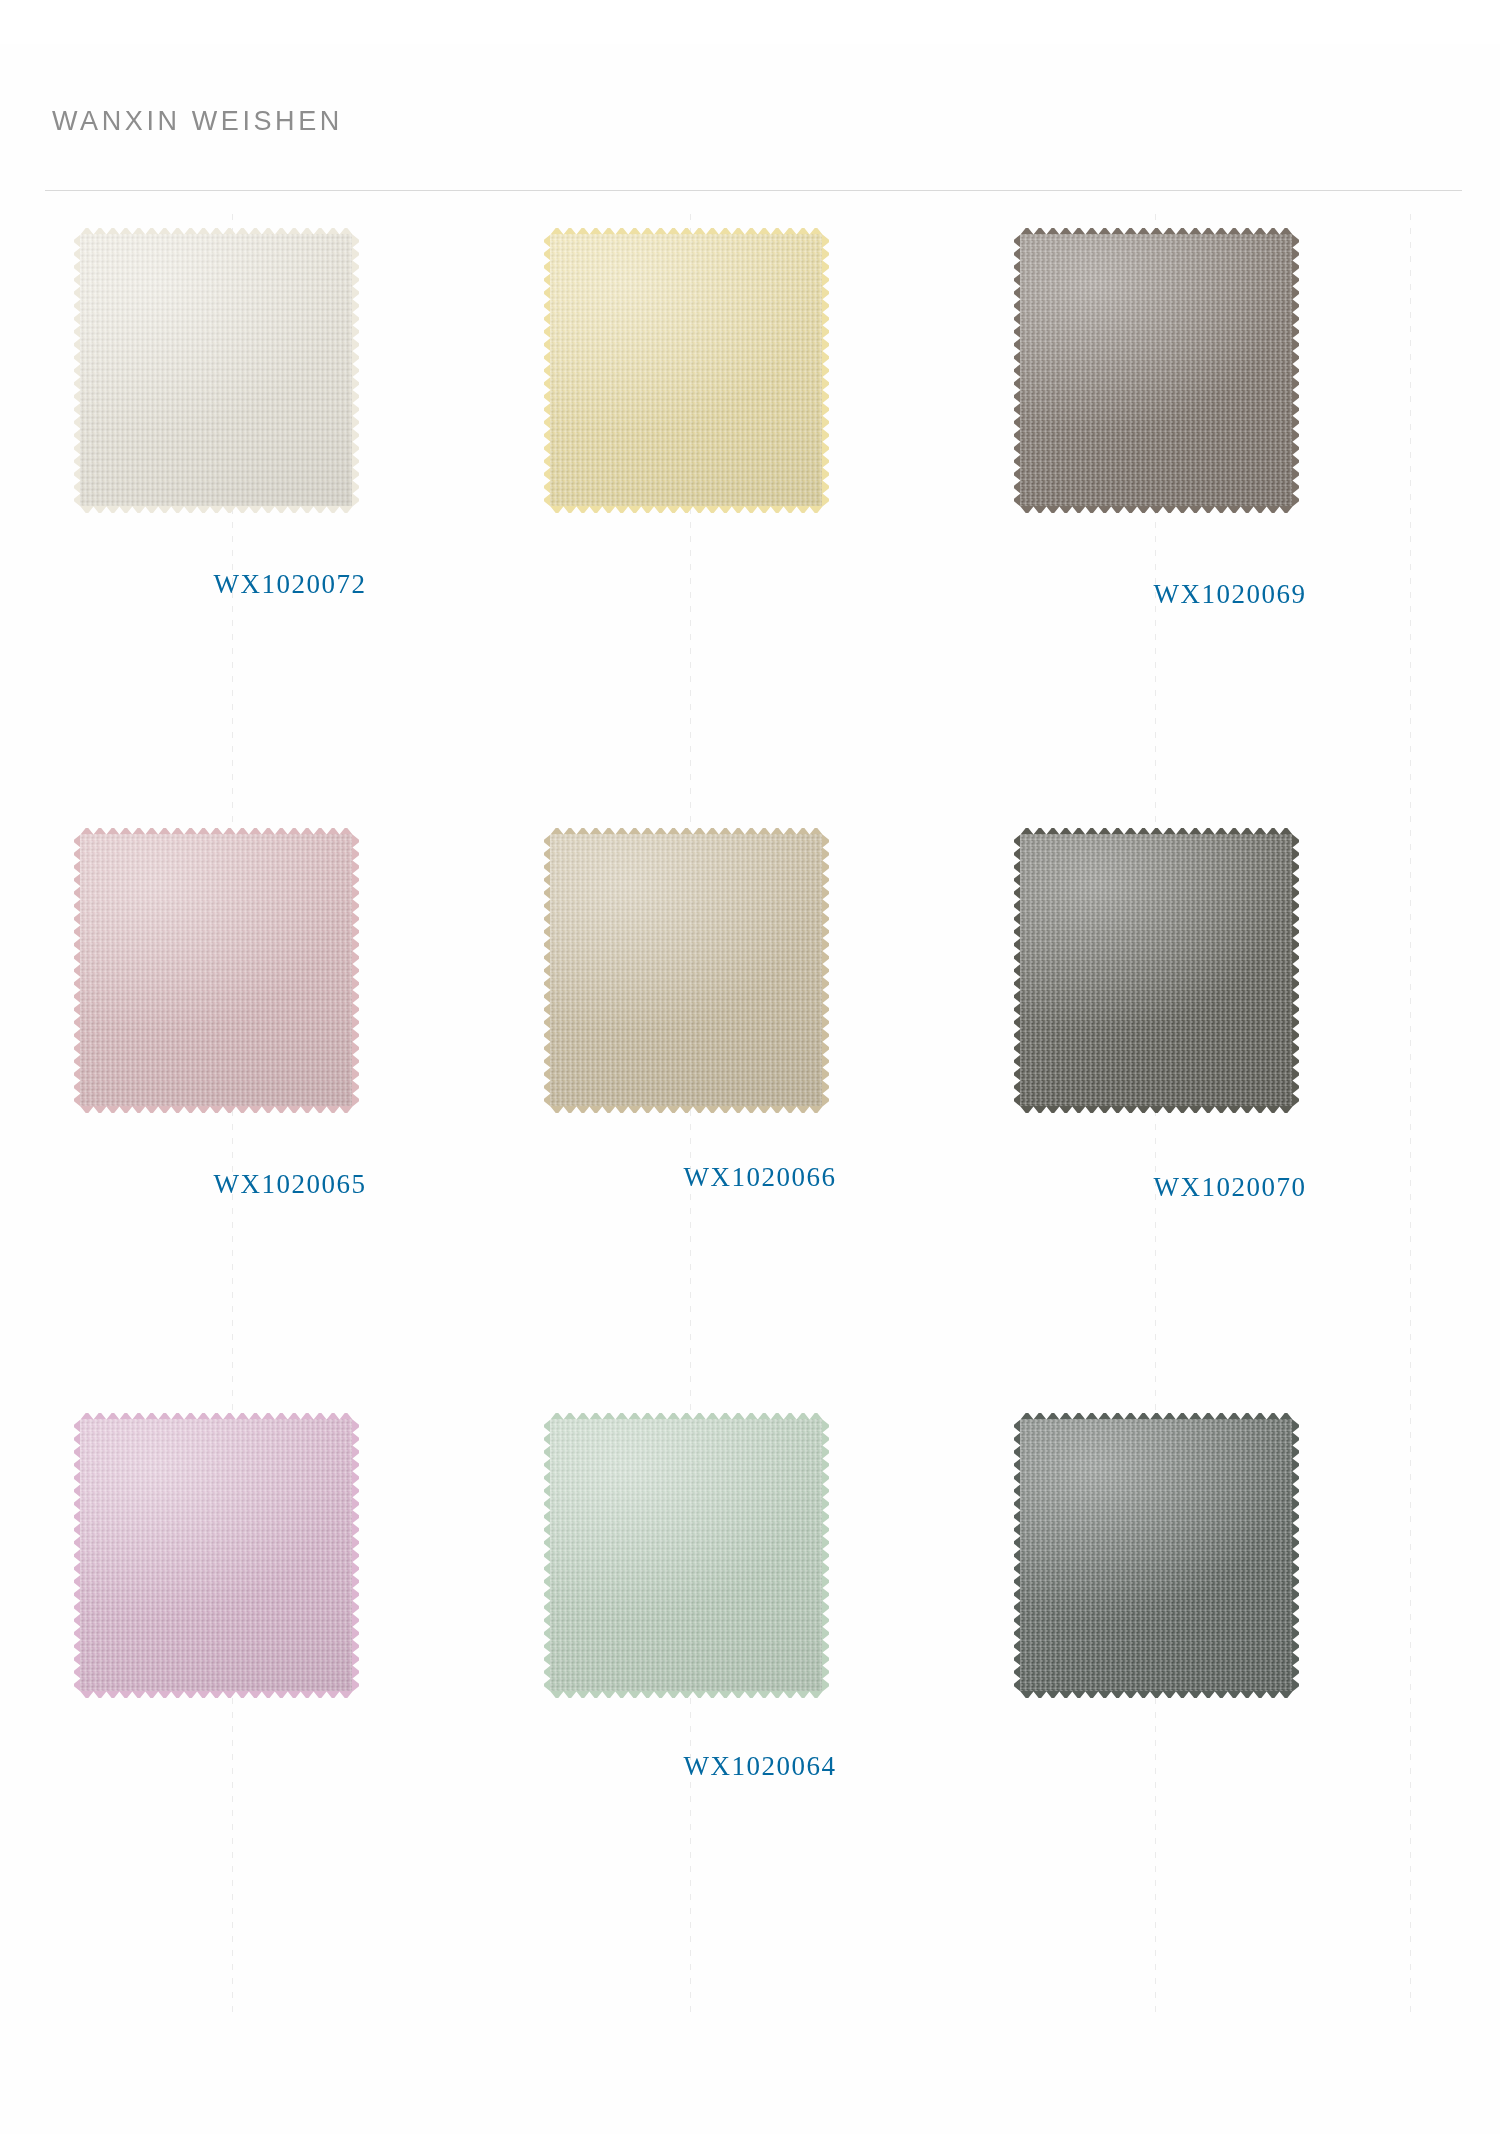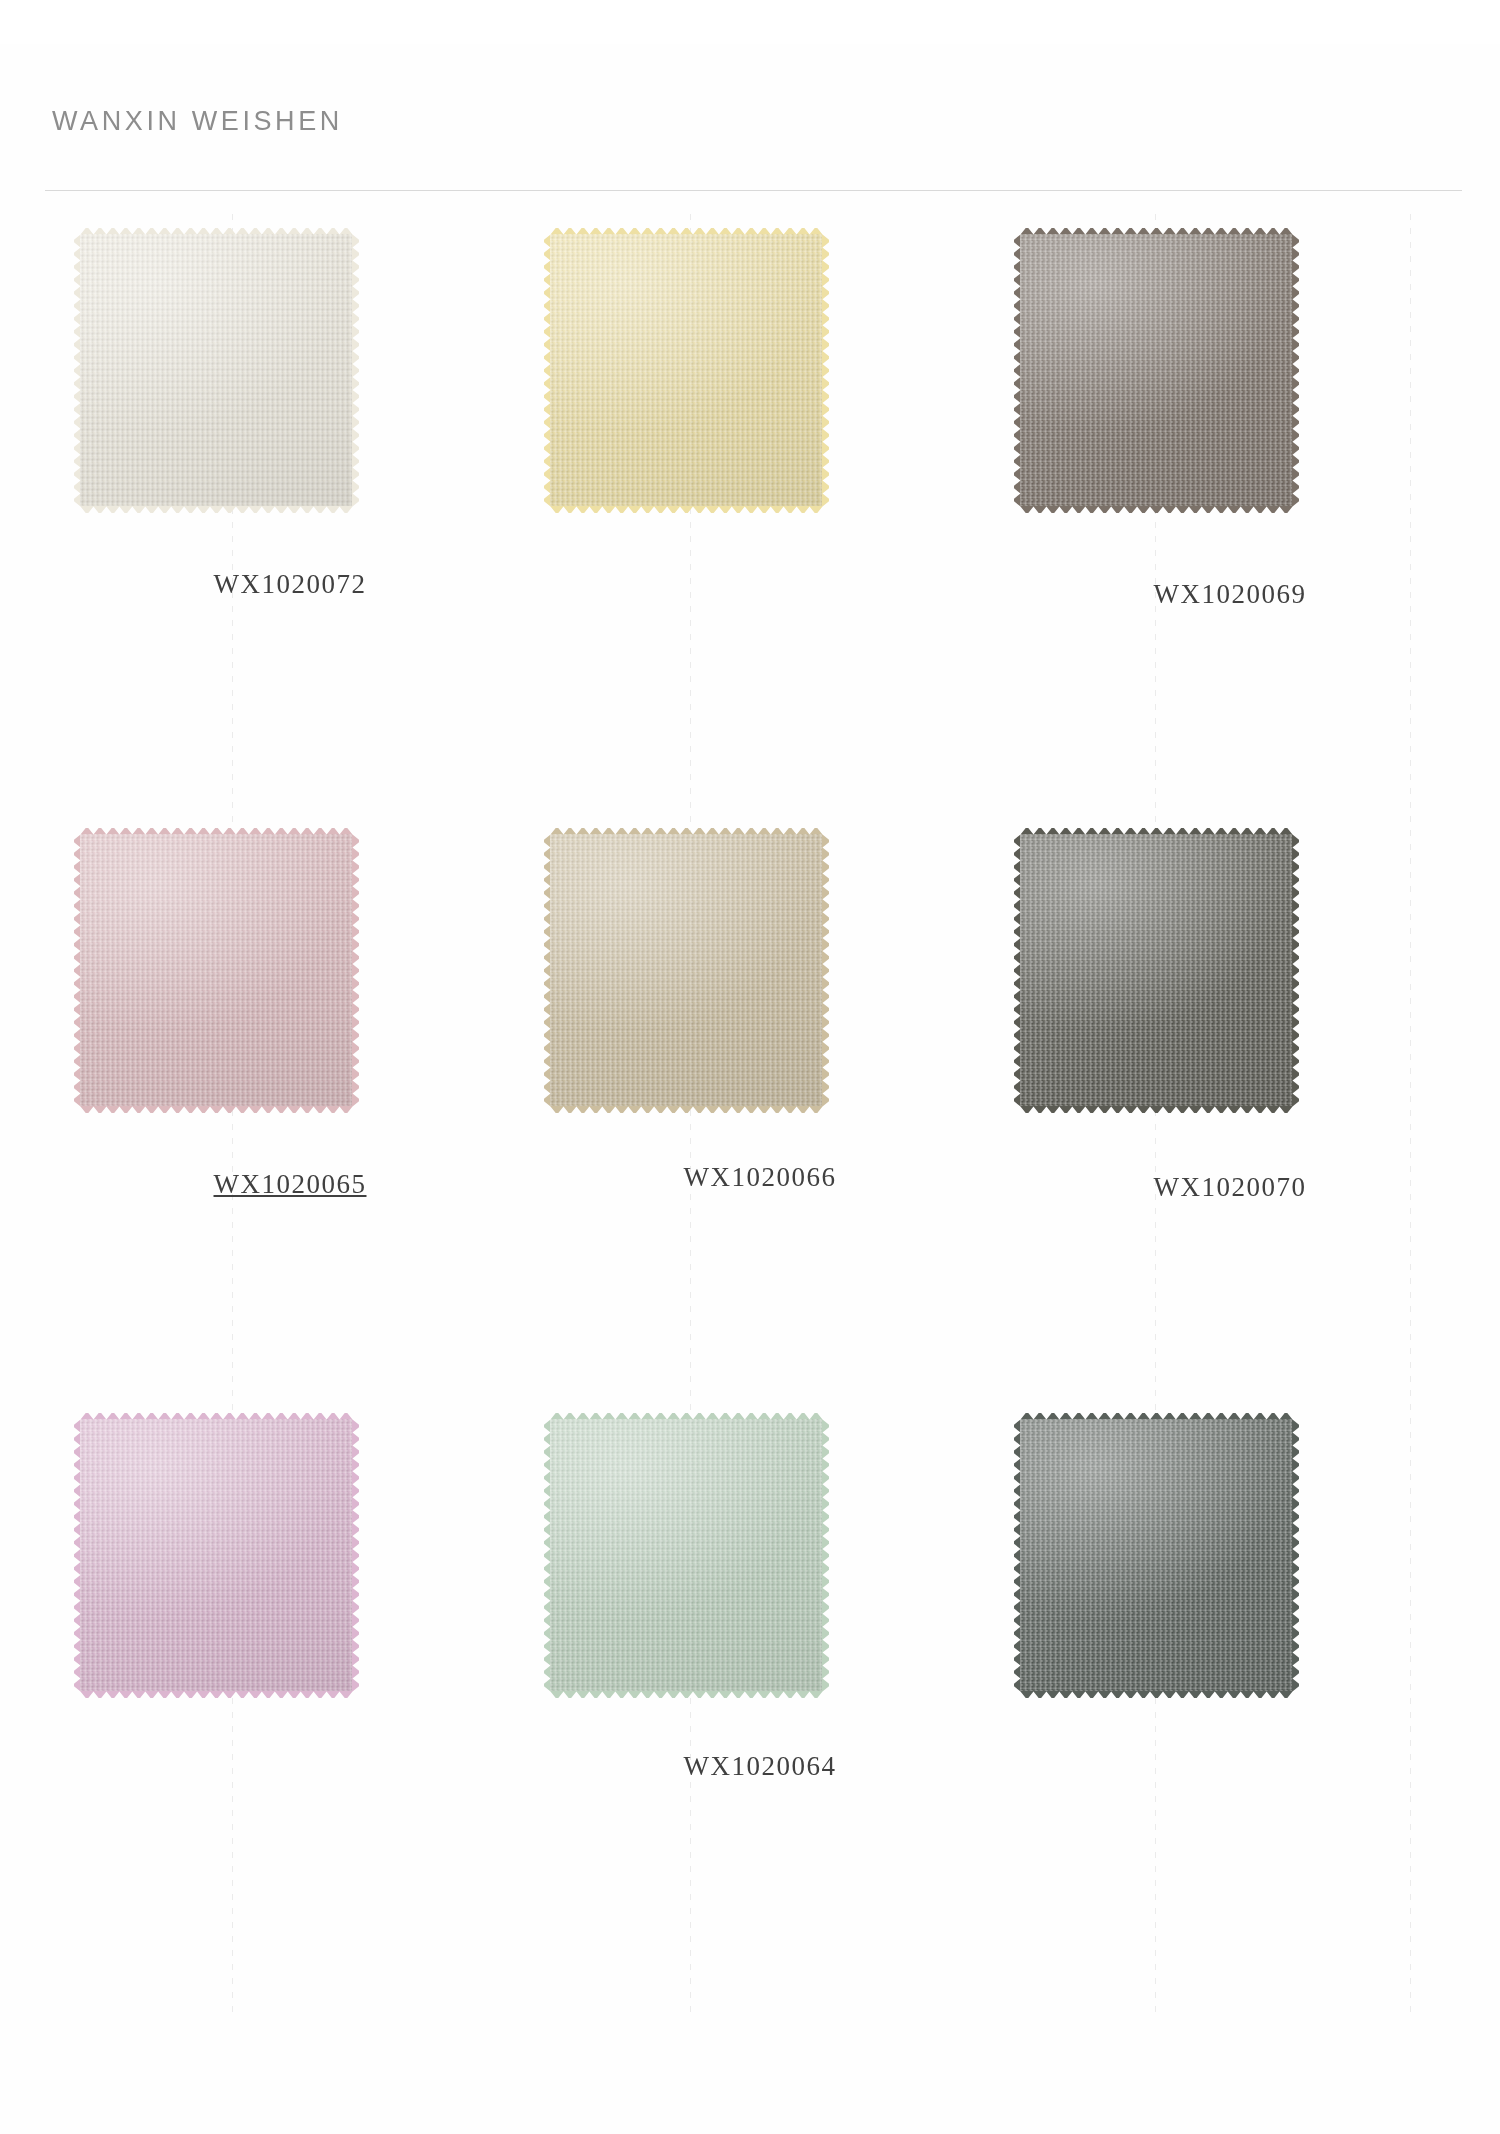--- a/index.html
+++ b/index.html
@@ -101,21 +101,21 @@
     pointer-events:none;
   }
 
   
   .code{
     position:absolute;left:0;right:0;
     text-align:center;
     font-family:"Liberation Serif", serif;
     font-size:27px;
     letter-spacing:1.5px;
-    color:#404040;
+    color:#0369a1;
     white-space:nowrap;
   }
 </style>
 </head>
 <body>
 
 <div class="page">
 
   <div class="guides">
       <div class="guide" style="left: 232px;"></div>
@@ -179,21 +179,21 @@
             <div class="swatch" style="left: 20px; top: 20px;">
               <svg width="285" height="285" viewBox="0 0 285 285" style="position: absolute; left: -6.5px; top: -6.5px;">
                 <polygon points="6.5,6.5 13.0,-1.6 19.5,6.5 25.9,-1.6 32.4,6.5 38.9,-1.6 45.4,6.5 51.8,-1.6 58.3,6.5 64.8,-1.6 71.3,6.5 77.7,-1.6 84.2,6.5 90.7,-1.6 97.2,6.5 103.6,-1.6 110.1,6.5 116.6,-1.6 123.1,6.5 129.5,-1.6 136.0,6.5 142.5,-1.6 149.0,6.5 155.5,-1.6 161.9,6.5 168.4,-1.6 174.9,6.5 181.4,-1.6 187.8,6.5 194.3,-1.6 200.8,6.5 207.3,-1.6 213.7,6.5 220.2,-1.6 226.7,6.5 233.2,-1.6 239.6,6.5 246.1,-1.6 252.6,6.5 259.1,-1.6 265.5,6.5 272.0,-1.6 278.5,6.5 278.5,6.5 286.6,13.0 278.5,19.5 286.6,25.9 278.5,32.4 286.6,38.9 278.5,45.4 286.6,51.8 278.5,58.3 286.6,64.8 278.5,71.3 286.6,77.7 278.5,84.2 286.6,90.7 278.5,97.2 286.6,103.6 278.5,110.1 286.6,116.6 278.5,123.1 286.6,129.5 278.5,136.0 286.6,142.5 278.5,149.0 286.6,155.5 278.5,161.9 286.6,168.4 278.5,174.9 286.6,181.4 278.5,187.8 286.6,194.3 278.5,200.8 286.6,207.3 278.5,213.7 286.6,220.2 278.5,226.7 286.6,233.2 278.5,239.6 286.6,246.1 278.5,252.6 286.6,259.1 278.5,265.5 286.6,272.0 278.5,278.5 278.5,278.5 272.0,286.6 265.5,278.5 259.1,286.6 252.6,278.5 246.1,286.6 239.6,278.5 233.2,286.6 226.7,278.5 220.2,286.6 213.7,278.5 207.3,286.6 200.8,278.5 194.3,286.6 187.8,278.5 181.4,286.6 174.9,278.5 168.4,286.6 161.9,278.5 155.5,286.6 149.0,278.5 142.5,286.6 136.0,278.5 129.5,286.6 123.1,278.5 116.6,286.6 110.1,278.5 103.6,286.6 97.2,278.5 90.7,286.6 84.2,278.5 77.7,286.6 71.3,278.5 64.8,286.6 58.3,278.5 51.8,286.6 45.4,278.5 38.9,286.6 32.4,278.5 25.9,286.6 19.5,278.5 13.0,286.6 6.5,278.5 6.5,278.5 -1.6,272.0 6.5,265.5 -1.6,259.1 6.5,252.6 -1.6,246.1 6.5,239.6 -1.6,233.2 6.5,226.7 -1.6,220.2 6.5,213.7 -1.6,207.3 6.5,200.8 -1.6,194.3 6.5,187.8 -1.6,181.4 6.5,174.9 -1.6,168.4 6.5,161.9 -1.6,155.5 6.5,149.0 -1.6,142.5 6.5,136.0 -1.6,129.5 6.5,123.1 -1.6,116.6 6.5,110.1 -1.6,103.6 6.5,97.2 -1.6,90.7 6.5,84.2 -1.6,77.7 6.5,71.3 -1.6,64.8 6.5,58.3 -1.6,51.8 6.5,45.4 -1.6,38.9 6.5,32.4 -1.6,25.9 6.5,19.5 -1.6,13.0 6.5,6.5" fill="#DCB9BD"></polygon>
               </svg>
               <div style="position: absolute; inset: 0px; overflow: hidden;">
                 <div class="texture"></div>
                 <div class="sheen"></div>
               </div>
             </div>
           </div>
-          <div class="code" style="top: 355px; text-decoration: underline;">WX1020065</div>
+          <div class="code" style="top: 355px;">WX1020065</div>
         </div>
         <div class="cell c1">
           <div class="swatch-wrap">
             <div class="swatch" style="left: 20px; top: 20px;">
               <svg width="285" height="285" viewBox="0 0 285 285" style="position: absolute; left: -6.5px; top: -6.5px;">
                 <polygon points="6.5,6.5 13.0,-1.6 19.5,6.5 25.9,-1.6 32.4,6.5 38.9,-1.6 45.4,6.5 51.8,-1.6 58.3,6.5 64.8,-1.6 71.3,6.5 77.7,-1.6 84.2,6.5 90.7,-1.6 97.2,6.5 103.6,-1.6 110.1,6.5 116.6,-1.6 123.1,6.5 129.5,-1.6 136.0,6.5 142.5,-1.6 149.0,6.5 155.5,-1.6 161.9,6.5 168.4,-1.6 174.9,6.5 181.4,-1.6 187.8,6.5 194.3,-1.6 200.8,6.5 207.3,-1.6 213.7,6.5 220.2,-1.6 226.7,6.5 233.2,-1.6 239.6,6.5 246.1,-1.6 252.6,6.5 259.1,-1.6 265.5,6.5 272.0,-1.6 278.5,6.5 278.5,6.5 286.6,13.0 278.5,19.5 286.6,25.9 278.5,32.4 286.6,38.9 278.5,45.4 286.6,51.8 278.5,58.3 286.6,64.8 278.5,71.3 286.6,77.7 278.5,84.2 286.6,90.7 278.5,97.2 286.6,103.6 278.5,110.1 286.6,116.6 278.5,123.1 286.6,129.5 278.5,136.0 286.6,142.5 278.5,149.0 286.6,155.5 278.5,161.9 286.6,168.4 278.5,174.9 286.6,181.4 278.5,187.8 286.6,194.3 278.5,200.8 286.6,207.3 278.5,213.7 286.6,220.2 278.5,226.7 286.6,233.2 278.5,239.6 286.6,246.1 278.5,252.6 286.6,259.1 278.5,265.5 286.6,272.0 278.5,278.5 278.5,278.5 272.0,286.6 265.5,278.5 259.1,286.6 252.6,278.5 246.1,286.6 239.6,278.5 233.2,286.6 226.7,278.5 220.2,286.6 213.7,278.5 207.3,286.6 200.8,278.5 194.3,286.6 187.8,278.5 181.4,286.6 174.9,278.5 168.4,286.6 161.9,278.5 155.5,286.6 149.0,278.5 142.5,286.6 136.0,278.5 129.5,286.6 123.1,278.5 116.6,286.6 110.1,278.5 103.6,286.6 97.2,278.5 90.7,286.6 84.2,278.5 77.7,286.6 71.3,278.5 64.8,286.6 58.3,278.5 51.8,286.6 45.4,278.5 38.9,286.6 32.4,278.5 25.9,286.6 19.5,278.5 13.0,286.6 6.5,278.5 6.5,278.5 -1.6,272.0 6.5,265.5 -1.6,259.1 6.5,252.6 -1.6,246.1 6.5,239.6 -1.6,233.2 6.5,226.7 -1.6,220.2 6.5,213.7 -1.6,207.3 6.5,200.8 -1.6,194.3 6.5,187.8 -1.6,181.4 6.5,174.9 -1.6,168.4 6.5,161.9 -1.6,155.5 6.5,149.0 -1.6,142.5 6.5,136.0 -1.6,129.5 6.5,123.1 -1.6,116.6 6.5,110.1 -1.6,103.6 6.5,97.2 -1.6,90.7 6.5,84.2 -1.6,77.7 6.5,71.3 -1.6,64.8 6.5,58.3 -1.6,51.8 6.5,45.4 -1.6,38.9 6.5,32.4 -1.6,25.9 6.5,19.5 -1.6,13.0 6.5,6.5" fill="#CCBE9F"></polygon>
               </svg>
               <div style="position: absolute; inset: 0px; overflow: hidden;">
                 <div class="texture"></div>
                 <div class="sheen"></div>

